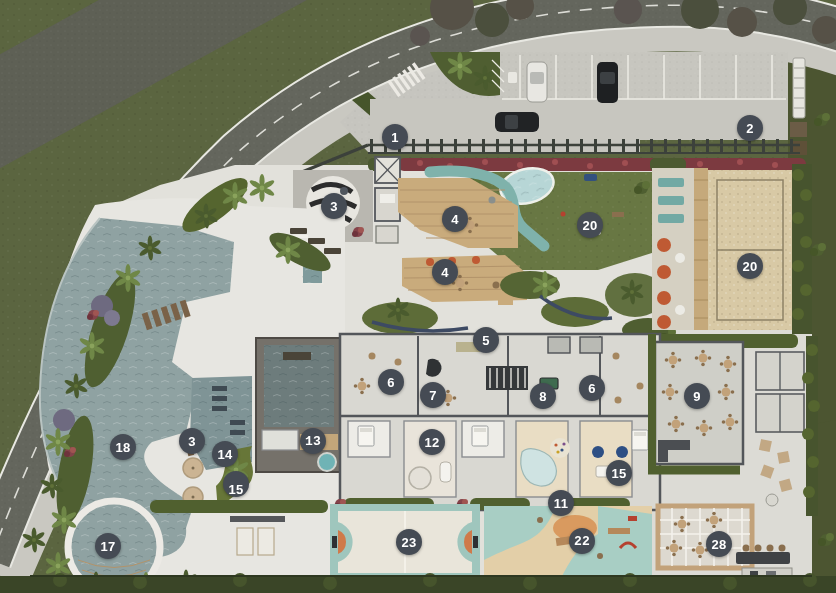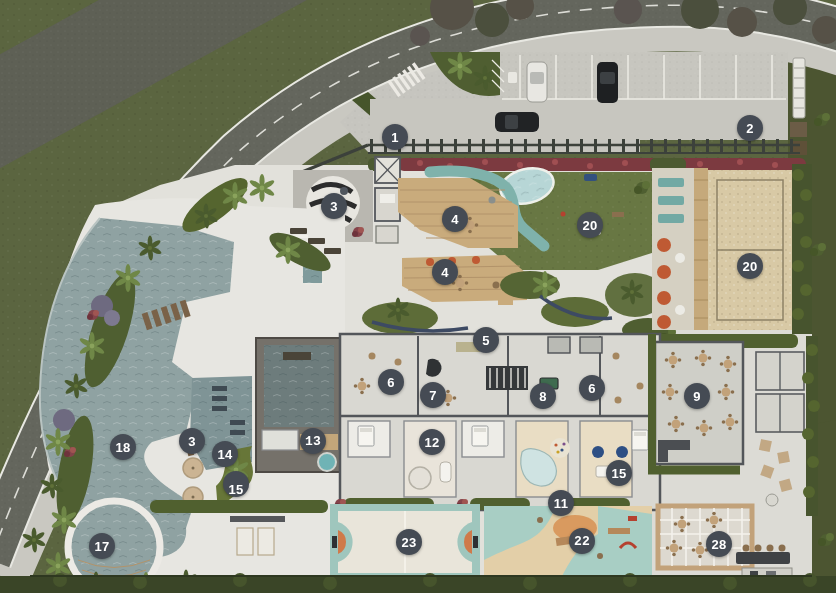--- a/index.html
+++ b/index.html
@@ -730,21 +730,21 @@
   </div>
       <div class="marker" style="left: 225px; top: 441px; margin-top: 13px;">
     <span class="marker-label">14</span>
   </div>
       <div class="marker" style="left: 236px; top: 484px; align-items: flex-end;">
     <span class="marker-label">15</span>
   </div>
       <div class="marker" style="left: 192px; top: 441px;">
     <span class="marker-label">3</span>
   </div>
-      <div class="marker" style="left: 102px; top: 546px;">
+      <div class="marker" style="left: 108px; top: 546px;">
     <span class="marker-label">17</span>
   </div>
       <div class="marker" style="left: 123px; top: 447px;">
     <span class="marker-label">18</span>
   </div>
       <div class="marker" style="left: 590px; top: 225px;">
     <span class="marker-label">20</span>
   </div>
       <div class="marker" style="left: 750px; top: 266px;">
     <span class="marker-label">20</span>

